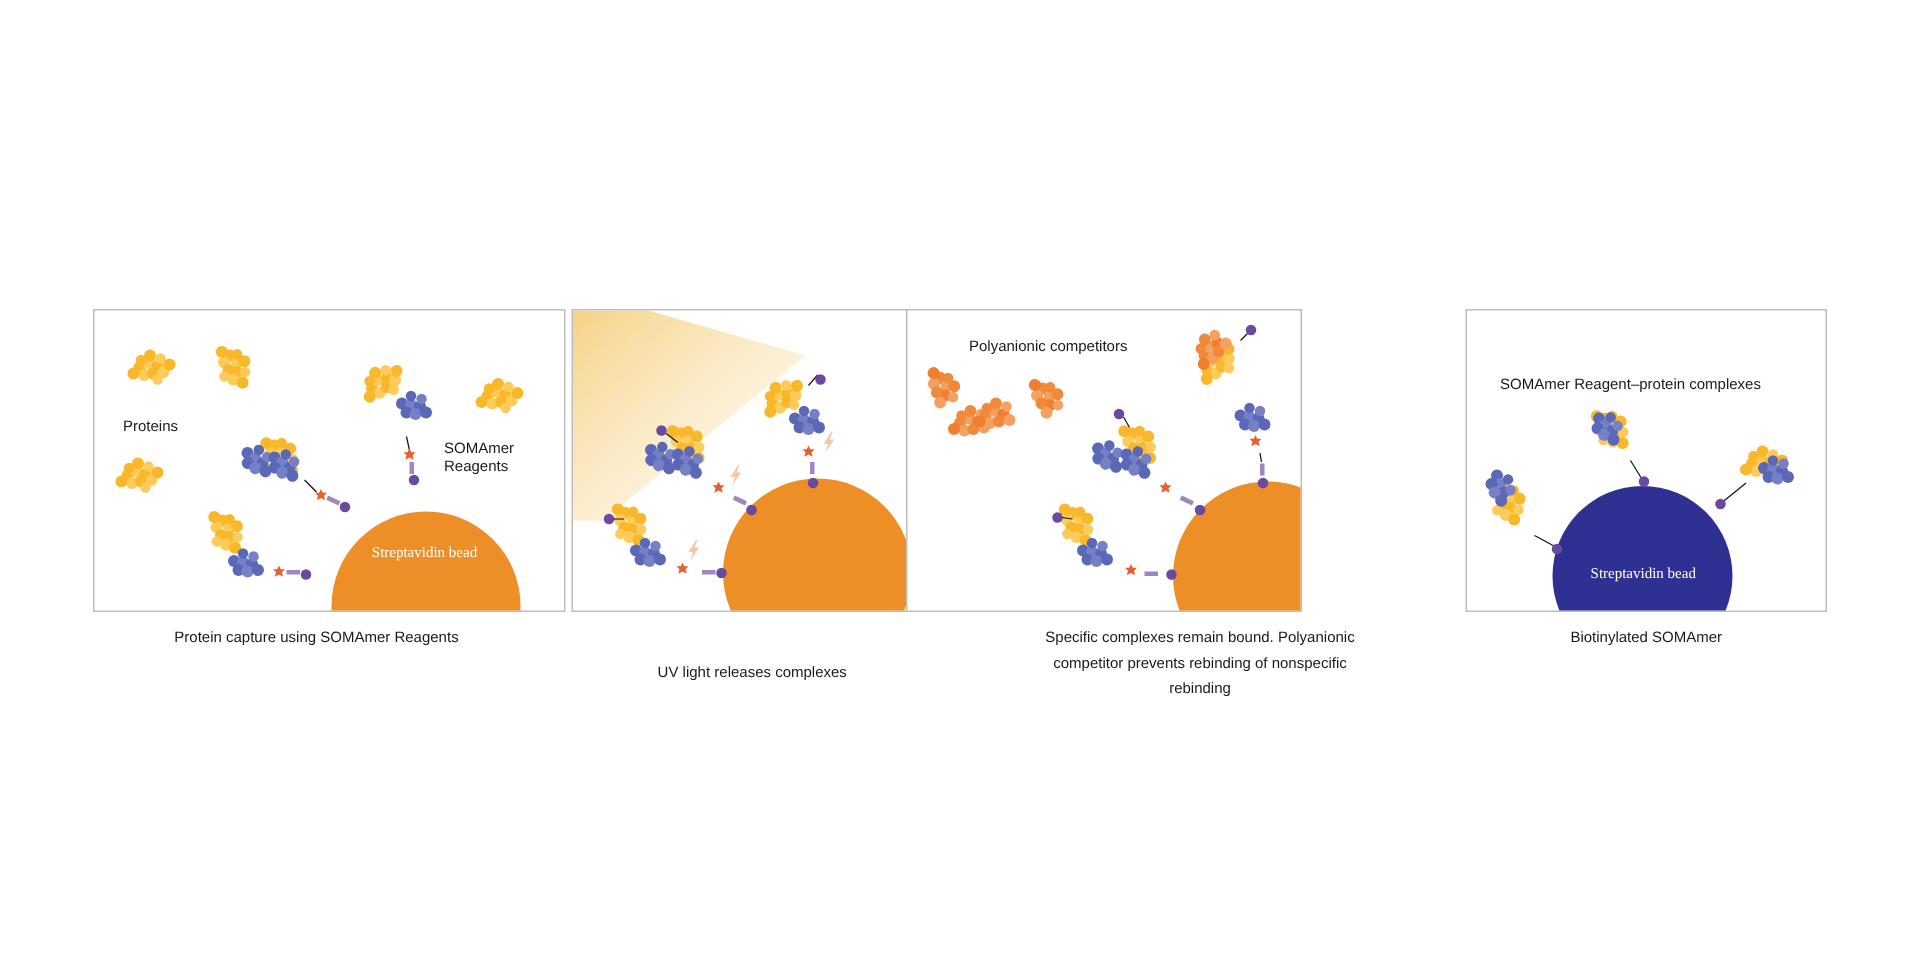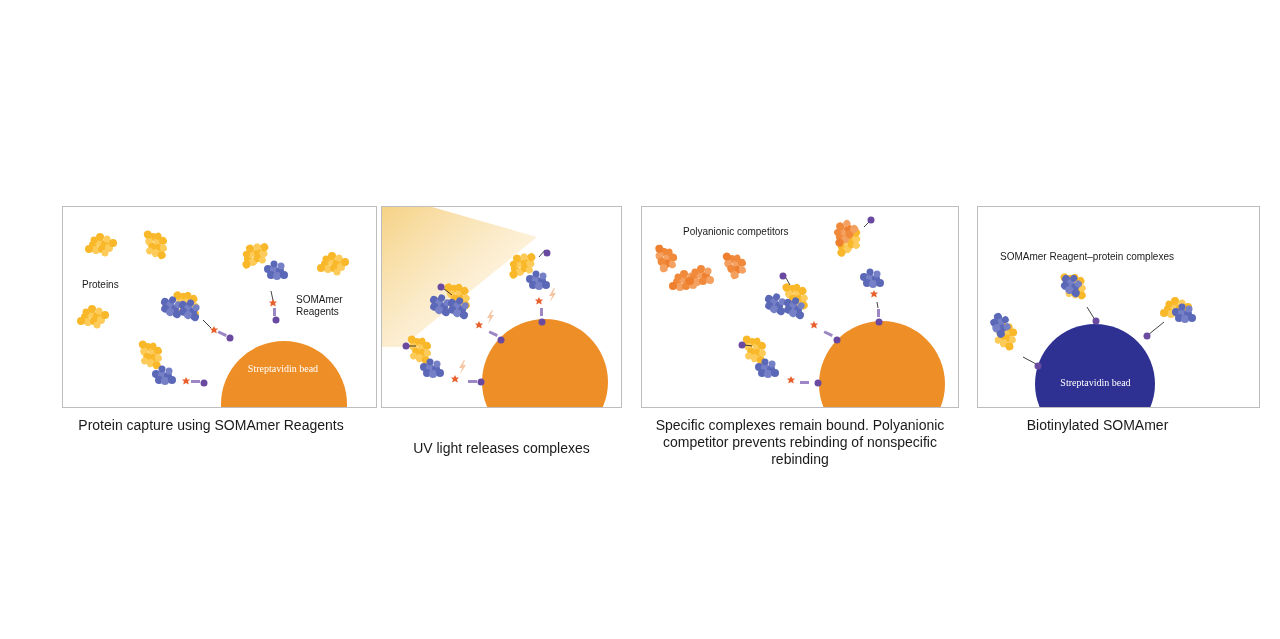--- a/index.html
+++ b/index.html
@@ -1,19 +1,19 @@
 <!DOCTYPE html>
 <html><head>
   <meta charset="utf-8">
   <style>
     html, body { margin: 0; padding: 0; background: #ffffff; }
     body { width: 1280px; height: 639px; position: relative; overflow: hidden; font-family: "Liberation Sans", "DejaVu Sans", sans-serif; color: #1a1a1a; }
     .panel { position: absolute; top: 206px; height: 202px; border: 1px solid #bdbdbd; box-sizing: border-box; background: #ffffff; overflow: hidden; }
     .panel svg { position: absolute; left: 0; top: 0; }
-    .caption { position: absolute; top: 417px; text-align: center; font-size: 14px; line-height: 17px; color: #1a1a1a; }
+    .caption { position: absolute; top: 417px; text-align: center; font-size: 10px; line-height: 17px; color: #1a1a1a; }
     .lbl { position: absolute; font-size: 10px; line-height: 12px; color: #1a1a1a; }
     .bead-label { position: absolute; font-size: 10px; color: #ffffff; text-align: center; font-family: Liberation Serif, serif; }
   </style>
 </head>
 <body>
 
 <svg width="0" height="0" style="position:absolute">
   <defs>
     <g id="prot">
       <circle cx="0" cy="0" r="4" fill="#F9B829"></circle>
@@ -190,21 +190,21 @@
         <use href="#bolt"></use>
       </g>
     <rect x="86" y="173" width="9" height="3" fill="#9C86C4"></rect>
     <circle cx="99" cy="175" r="3.5" fill="#6A4AA0"></circle>
   </svg>
 </div>
 <div class="caption" style="left:381px; width:241px;margin-top:23px;">
   <div>UV light releases complexes</div>
 </div>
 
-<div class="panel" style="left:641px; width:318px;">
+<div class="panel" style="left:604px; width:264px;">
   <svg width="318" height="202">
     <circle cx="240" cy="177" r="63" fill="#EE8E27"></circle>
     <g transform="translate(22,45) rotate(80)">
         <use href="#comp"></use>
       </g>
     <g transform="translate(35,75)">
         <use href="#comp"></use>
       </g>
     <g transform="translate(52,70)">
         <use href="#comp"></use>
@@ -264,21 +264,21 @@
     <circle cx="176" cy="176" r="3.5" fill="#6A4AA0"></circle>
   </svg>
   <div class="lbl" style="left:41px; top:19px;">Polyanionic competitors</div>
 </div>
 <div class="caption" style="left:630px; width:340px;">
   <div>Specific complexes remain bound. Polyanionic</div>
   <div>competitor prevents rebinding of nonspecific</div>
   <div>rebinding</div>
 </div>
 
-<div class="panel" style="left:977px; width:283px;">
+<div class="panel" style="left:977px; width:241px;">
   <svg width="241" height="202">
     <circle cx="117" cy="177" r="60" fill="#2E3192"></circle>
 
     <g transform="translate(92,72) rotate(60)">
         <use href="#prot"></use>
       </g>
     <g transform="translate(88,72) rotate(35)">
         <use href="#soma"></use>
       </g>
     <line x1="109" y1="100" x2="117" y2="113" stroke="#111" stroke-width="0.8"></line>

